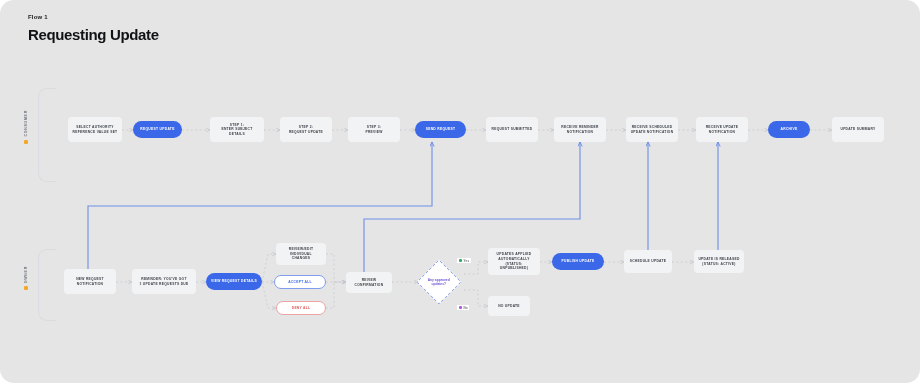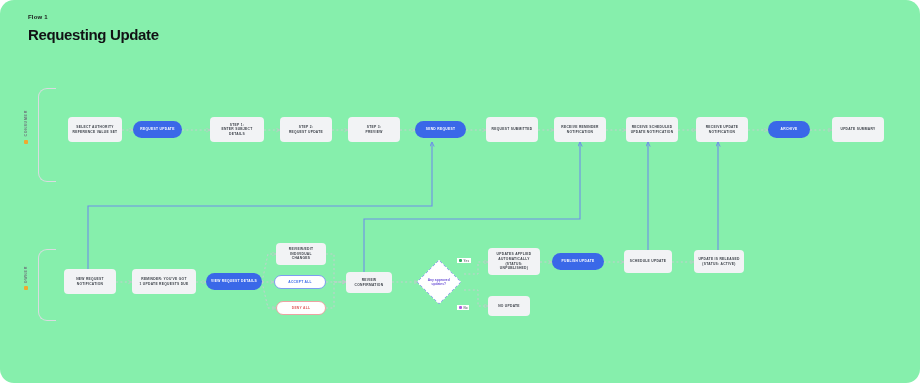--- a/index.html
+++ b/index.html
@@ -10,21 +10,21 @@
     height: 383px;
     background: #ffffff;
     font-family: "Liberation Sans", sans-serif;
     overflow: hidden;
   }
 
   #canvas {
     position: relative;
     width: 920px;
     height: 383px;
-    background: #86efac;
+    background: #e5e5e5;
     border-radius: 14px;
     overflow: hidden;
   }
 
   
   #header { position: absolute; left: 28px; top: 13px; }
   .flow-eyebrow {
     font-size: 6px;
     font-weight: 700;
     color: #1a1a1a;

